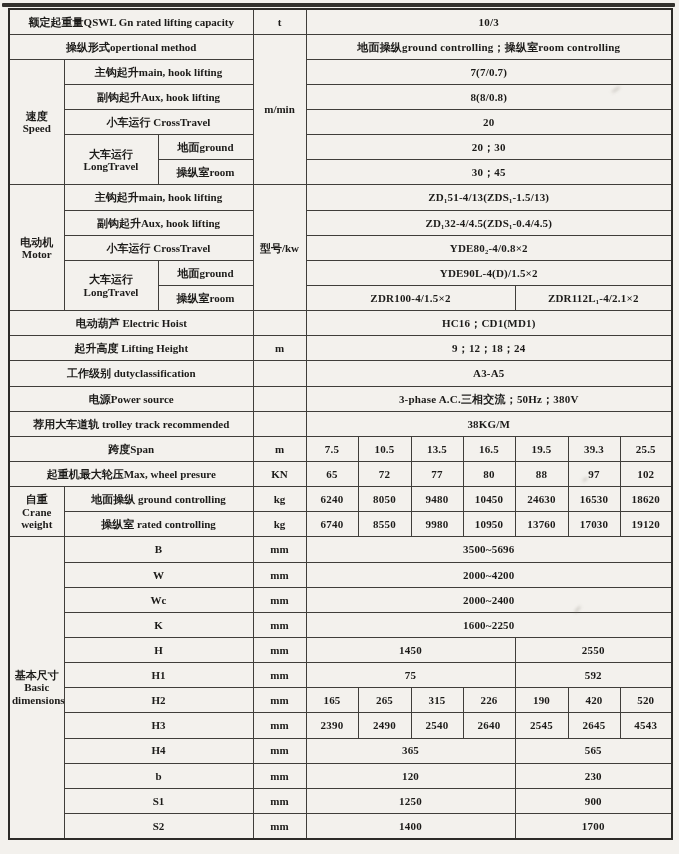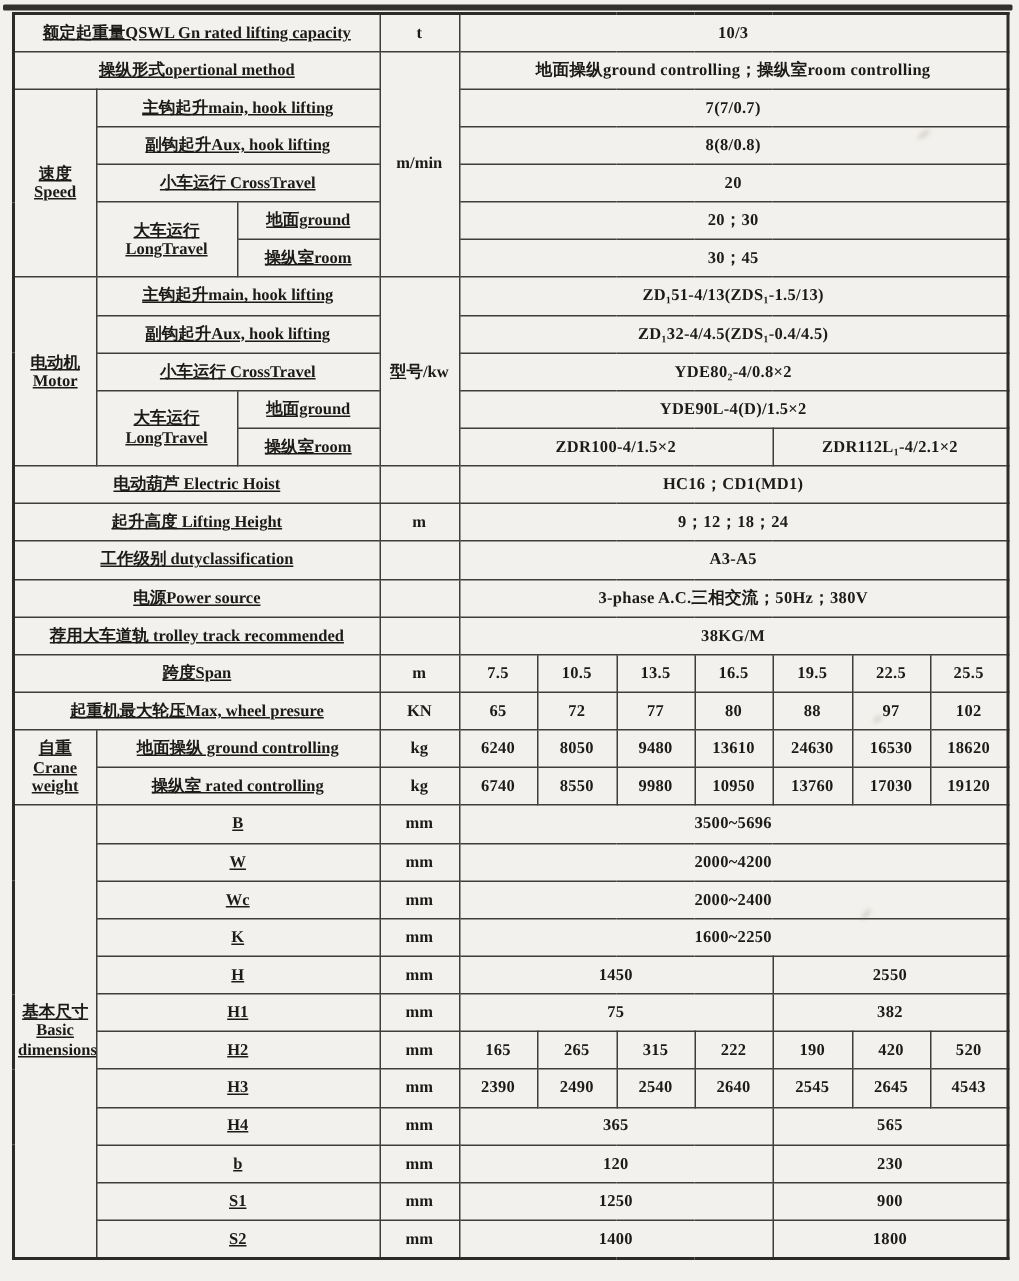--- a/index.html
+++ b/index.html
@@ -34,22 +34,22 @@
     text-align: center;
     vertical-align: middle;
     padding: 0 2px;
     font-weight: bold;
     font-size: 11px;
     line-height: 1.12;
     white-space: pre-line;
     overflow: hidden;
   }
   table.spec tr { height: 25.15px; }
-  td.sec  { font-size: 10.5px; text-decoration: underline; }
-  td.lbl  { font-size: 10.5px; text-decoration: underline; }
+  td.sec  { font-size: 10.5px; }
+  td.lbl  { font-size: 10.5px; }
   td.unit { font-size: 10.5px; }
   td.val  { font-size: 11px; letter-spacing: 0.2px; }
   .smudge {
     position: absolute;
     background: rgba(125, 118, 108, 0.28);
     border-radius: 50%;
     filter: blur(1.5px);
     pointer-events: none;
   }
   .smudge.s1 { left: 611px; top: 88px;  width: 10px; height: 3px; transform: rotate(-35deg); }
@@ -162,21 +162,21 @@
           <td colspan="7" class="val">38KG/M</td>
         </tr>
         <tr>
           <td colspan="3" class="lbl">跨度Span</td>
           <td class="unit">m</td>
           <td class="val">7.5</td>
           <td class="val">10.5</td>
           <td class="val">13.5</td>
           <td class="val">16.5</td>
           <td class="val">19.5</td>
-          <td class="val">22.5</td>
+          <td class="val">39.3</td>
           <td class="val">25.5</td>
         </tr>
         <tr>
           <td colspan="3" class="lbl">起重机最大轮压Max, wheel presure</td>
           <td class="unit">KN</td>
           <td class="val">65</td>
           <td class="val">72</td>
           <td class="val">77</td>
           <td class="val">80</td>
           <td class="val">88</td>
@@ -185,21 +185,21 @@
         </tr>
         <tr>
           <td rowspan="2" class="sec">自重
 Crane
 weight</td>
           <td colspan="2" class="lbl">地面操纵 ground controlling</td>
           <td class="unit">kg</td>
           <td class="val">6240</td>
           <td class="val">8050</td>
           <td class="val">9480</td>
-          <td class="val">13610</td>
+          <td class="val">10450</td>
           <td class="val">24630</td>
           <td class="val">16530</td>
           <td class="val">18620</td>
         </tr>
         <tr>
           <td colspan="2" class="lbl">操纵室 rated controlling</td>
           <td class="unit">kg</td>
           <td class="val">6740</td>
           <td class="val">8550</td>
           <td class="val">9980</td>
@@ -234,29 +234,29 @@
         <tr>
           <td colspan="2" class="lbl">H</td>
           <td class="unit">mm</td>
           <td colspan="4" class="val">1450</td>
           <td colspan="3" class="val">2550</td>
         </tr>
         <tr>
           <td colspan="2" class="lbl">H1</td>
           <td class="unit">mm</td>
           <td colspan="4" class="val">75</td>
-          <td colspan="3" class="val">382</td>
+          <td colspan="3" class="val">592</td>
         </tr>
         <tr>
           <td colspan="2" class="lbl">H2</td>
           <td class="unit">mm</td>
           <td class="val">165</td>
           <td class="val">265</td>
           <td class="val">315</td>
-          <td class="val">222</td>
+          <td class="val">226</td>
           <td class="val">190</td>
           <td class="val">420</td>
           <td class="val">520</td>
         </tr>
         <tr>
           <td colspan="2" class="lbl">H3</td>
           <td class="unit">mm</td>
           <td class="val">2390</td>
           <td class="val">2490</td>
           <td class="val">2540</td>
@@ -280,20 +280,20 @@
         <tr>
           <td colspan="2" class="lbl">S1</td>
           <td class="unit">mm</td>
           <td colspan="4" class="val">1250</td>
           <td colspan="3" class="val">900</td>
         </tr>
         <tr>
           <td colspan="2" class="lbl">S2</td>
           <td class="unit">mm</td>
           <td colspan="4" class="val">1400</td>
-          <td colspan="3" class="val">1800</td>
+          <td colspan="3" class="val">1700</td>
         </tr>
       </tbody>
   </table>
   <div class="smudge s1"></div>
   <div class="smudge s2"></div>
   <div class="smudge s3"></div>
 </div>
 
 </body></html>

